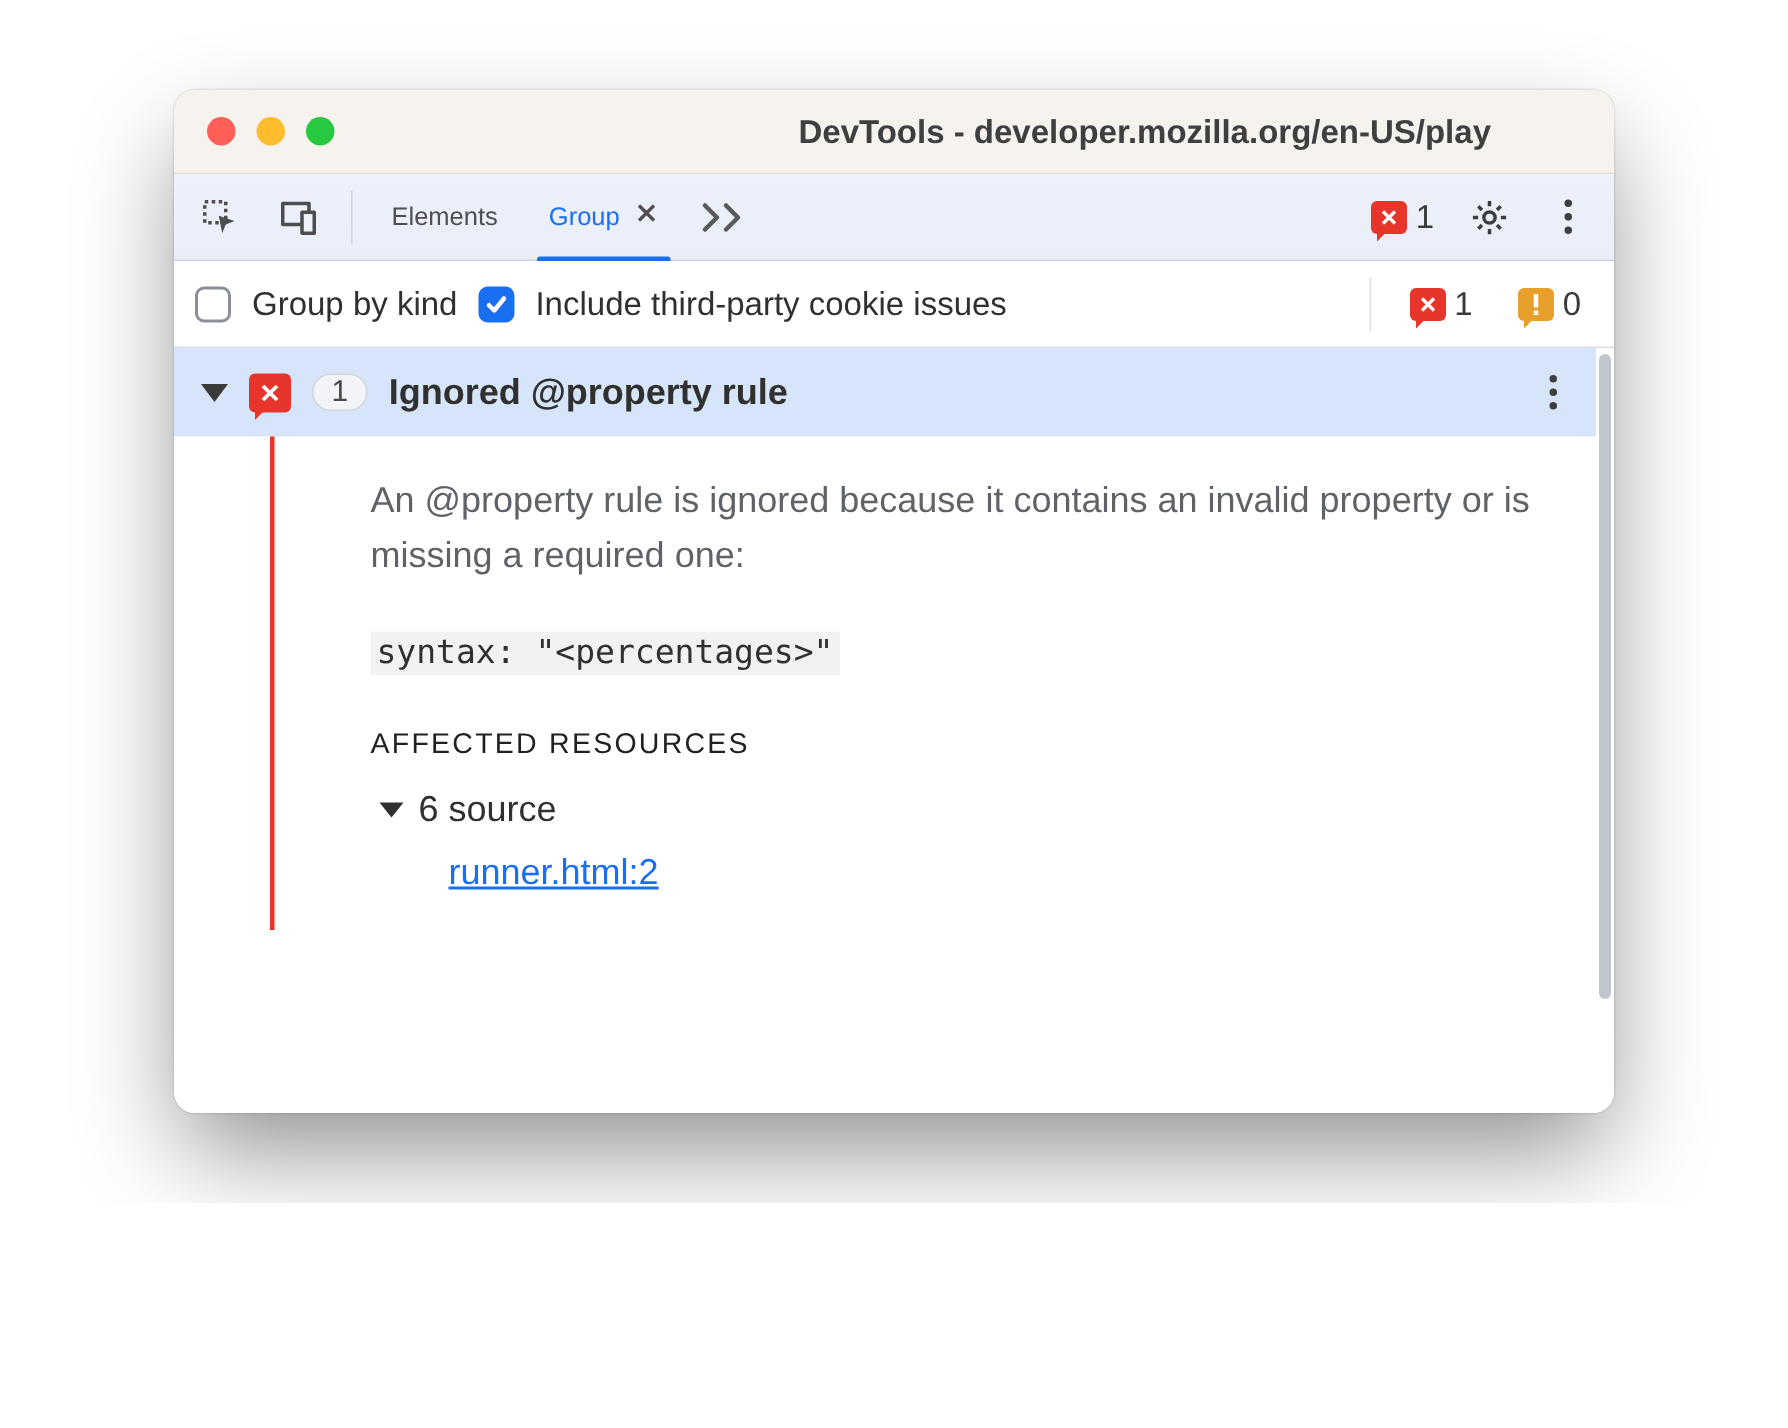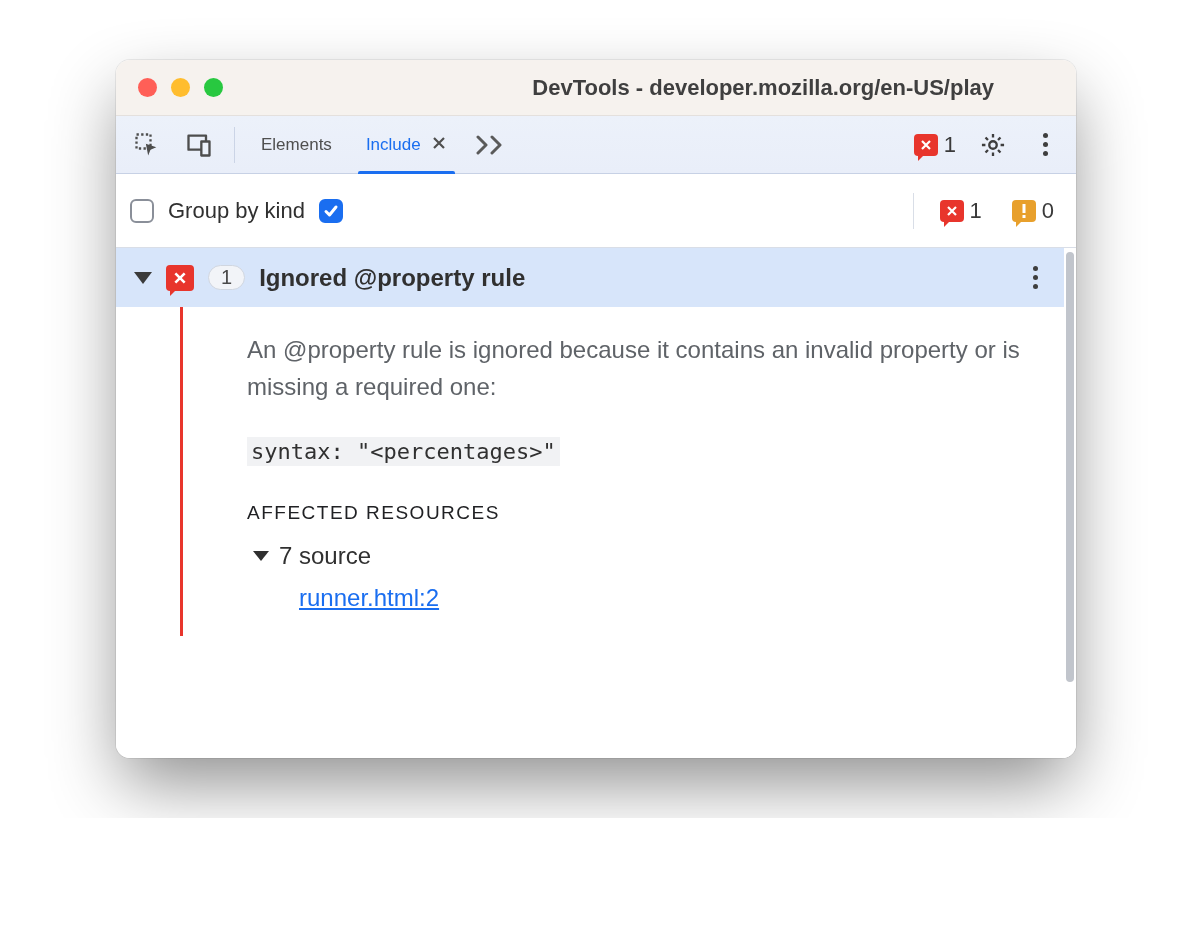--- a/index.html
+++ b/index.html
@@ -99,21 +99,21 @@
   }
   .warn-badge {
     width: 24px; height: 22px; background:#e8a02c; border-radius:4px;
     display:inline-flex; align-items:center; justify-content:center; position:relative;
   }
   .warn-badge .speech-tail { border-top-color:#e8a02c; }
   .count { font-size: 22px; color:#3a3a3a; }
   
   .filterbar {
     display:flex; align-items:center;
-    height: 74px;
+    height: 58px;
     padding: 0 14px;
     border-bottom: 1px solid #d9dee7;
     gap: 14px;
     font-size: 22px; color:#303030;
   }
   .chk {
     width:24px; height:24px; border-radius:6px;
     border: 2px solid #8a8f99;
     display:inline-flex; align-items:center; justify-content:center;
     flex-shrink: 0;
@@ -221,21 +221,21 @@
       <svg width="28" height="28" viewBox="0 0 24 24" fill="none" stroke="currentColor" stroke-width="2" stroke-linejoin="round">
         <rect x="3" y="4" width="15" height="12"></rect>
         <rect x="14" y="9" width="7" height="12" fill="#ecf1fa"></rect>
       </svg>
     </div>
     <div class="divider"></div>
     <div class="tab">
       <span>Elements</span>
     </div>
     <div class="tab active">
-      <span>Include</span>
+      <span>Group</span>
       <span class="close-x">
         <svg width="16" height="16" viewBox="0 0 16 16" stroke="#4f4f4f" stroke-width="2.2">
             <path d="M3 3 L13 13 M13 3 L3 13"></path>
           </svg>
       </span>
     </div>
     <div class="tool-icon" style="width:auto; padding:0 8px;">
       <svg width="34" height="20" viewBox="0 0 34 20" fill="none" stroke="#5a5a5a" stroke-width="3" stroke-linecap="round" stroke-linejoin="round">
         <path d="M3 4 L11 12 L3 20" transform="translate(0,-2)"></path>
         <path d="M17 4 L25 12 L17 20" transform="translate(0,-2)"></path>
@@ -267,20 +267,21 @@
   </div>
 
   <div class="filterbar">
     <span class="chk"></span>
     <span>Group by kind</span>
     <span class="chk checked">
       <svg width="16" height="16" viewBox="0 0 16 16" stroke="#fff" stroke-width="3" fill="none" stroke-linecap="round" stroke-linejoin="round">
           <path d="M3 8.5 L6.5 12 L13 4"></path>
         </svg>
     </span>
+    <span>Include third-party cookie issues</span>
     <div class="spacer"></div>
     <div class="right-divider"></div>
     <div class="badge-group">
       <span class="err-badge">
         <svg width="12" height="12" viewBox="0 0 12 12" stroke="#fff" stroke-width="2.2">
             <path d="M2 2 L10 10 M10 2 L2 10"></path>
           </svg>
         <span class="speech-tail"></span>
       </span>
       <span class="count">1</span>
@@ -318,21 +319,21 @@
       </div>
 
       <div class="issue-body">
         <div class="rule-line"></div>
         <div class="issue-inner">
           <div class="desc">An @property rule is ignored because it contains an invalid property or is missing a required one:</div>
           <div class="code">syntax: "&lt;percentages&gt;"</div>
           <div class="section-h">Affected Resources</div>
           <div class="source-row">
             <span class="tri-sm"></span>
-            <span>7 source</span>
+            <span>6 source</span>
           </div>
           <a class="link">runner.html:2</a>
         </div>
       </div>
 
     </div>
     <div class="scrollbar">
       <div class="thumb"></div>
     </div>
   </div>

